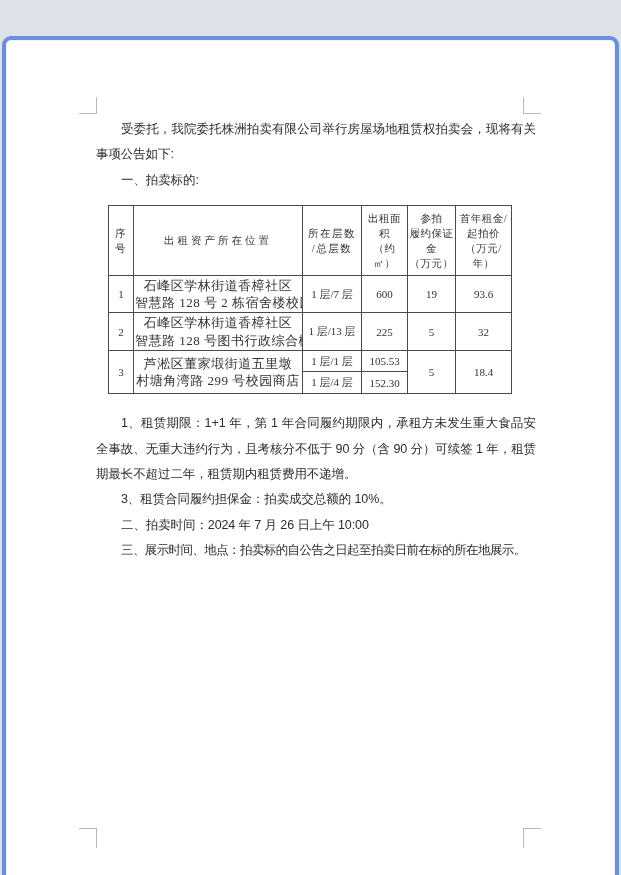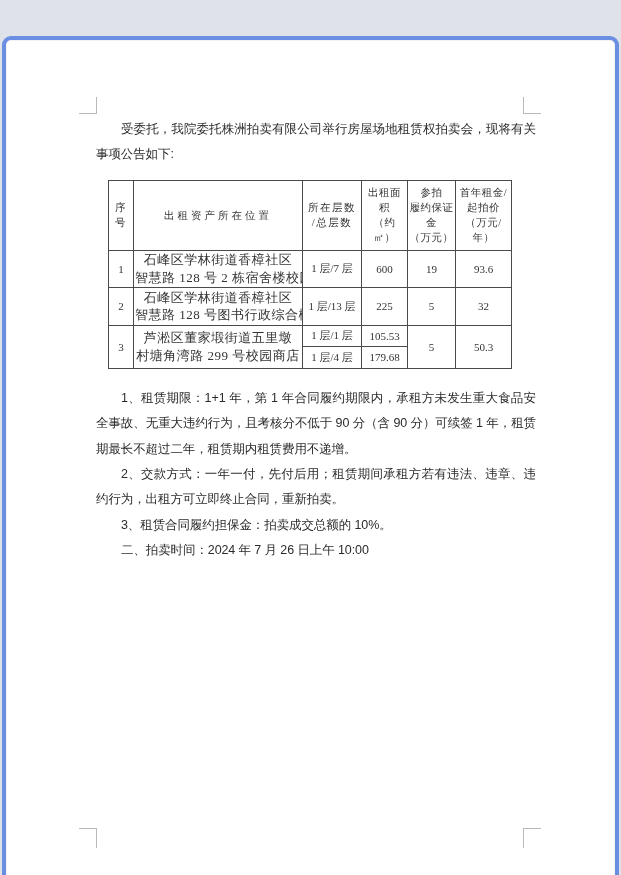--- a/index.html
+++ b/index.html
@@ -88,20 +88,21 @@
   <div class="frame"></div>
 
   <div class="crop-mark tl"></div>
   <div class="crop-mark tr"></div>
   <div class="crop-mark bl"></div>
   <div class="crop-mark br"></div>
 
   <div class="doc">
 
     <p>受委托，我院委托株洲拍卖有限公司举行房屋场地租赁权拍卖会，现将有关事项公告如下:</p>
+    <p>一、拍卖标的:</p>
 
     <table class="items">
       <colgroup>
         <col style="width:25px">
         <col style="width:169px">
         <col style="width:59px">
         <col style="width:46px">
         <col style="width:48px">
         <col style="width:56px">
       </colgroup>
@@ -160,28 +161,28 @@
 
         <tr class="row3a">
           <td rowspan="2">3</td>
           <td rowspan="2" class="loc">
             <div>芦淞区董家塅街道五里墩</div>
             <div>村塘角湾路 299 号校园商店</div>
           </td>
           <td>1 层/1 层</td>
           <td>105.53</td>
           <td rowspan="2">5</td>
-          <td rowspan="2">50.3</td>
+          <td rowspan="2">18.4</td>
         </tr>
         <tr class="row3b">
           <td>1 层/4 层</td>
-          <td>179.68</td>
+          <td>152.30</td>
         </tr>
       </tbody>
     </table>
 
     <p class="after-table">1、租赁期限：1+1 年，第 1 年合同履约期限内，承租方未发生重大食品安全事故、无重大违约行为，且考核分不低于 90 分（含 90 分）可续签 1 年，租赁期最长不超过二年，租赁期内租赁费用不递增。</p>
-    <p>2、交款方式：一年一付，先付后用；租赁期间承租方若有违法、违章、违约行为，出租方可立即终止合同，重新拍卖。</p>
     <p>3、租赁合同履约担保金：拍卖成交总额的 10%。</p>
     <p>二、拍卖时间：2024 年 7 月 26 日上午 10:00</p>
+    <p class="tight">三、展示时间、地点：拍卖标的自公告之日起至拍卖日前在标的所在地展示。</p>
 
   </div>
 </div>
 
 </body></html>

